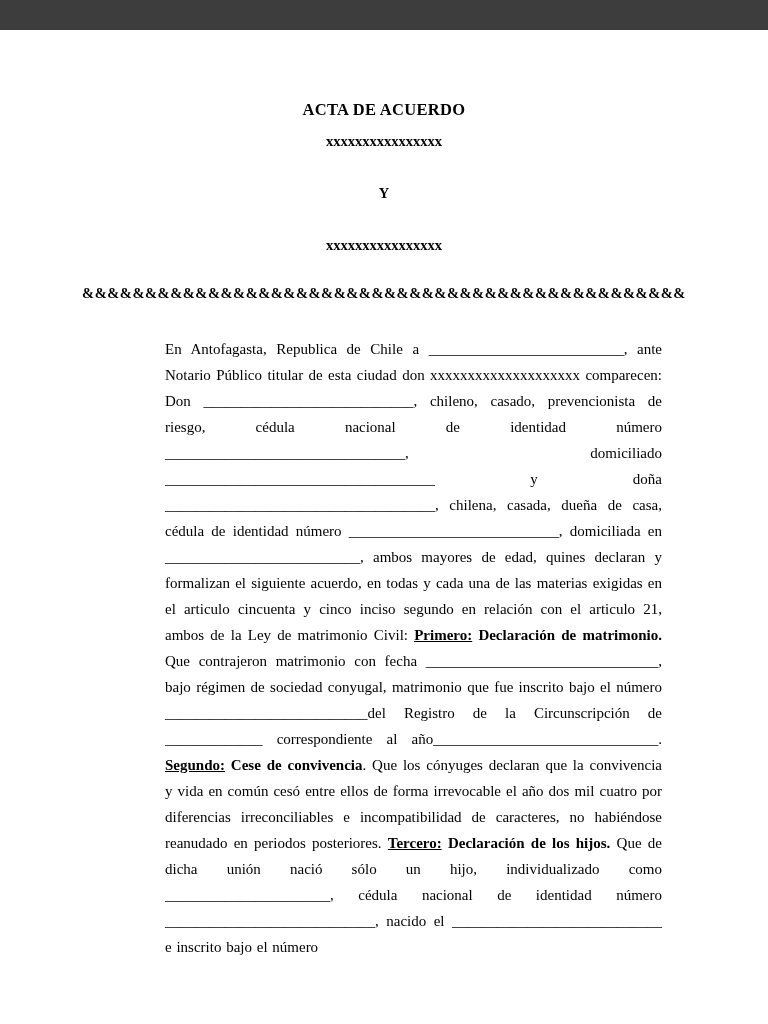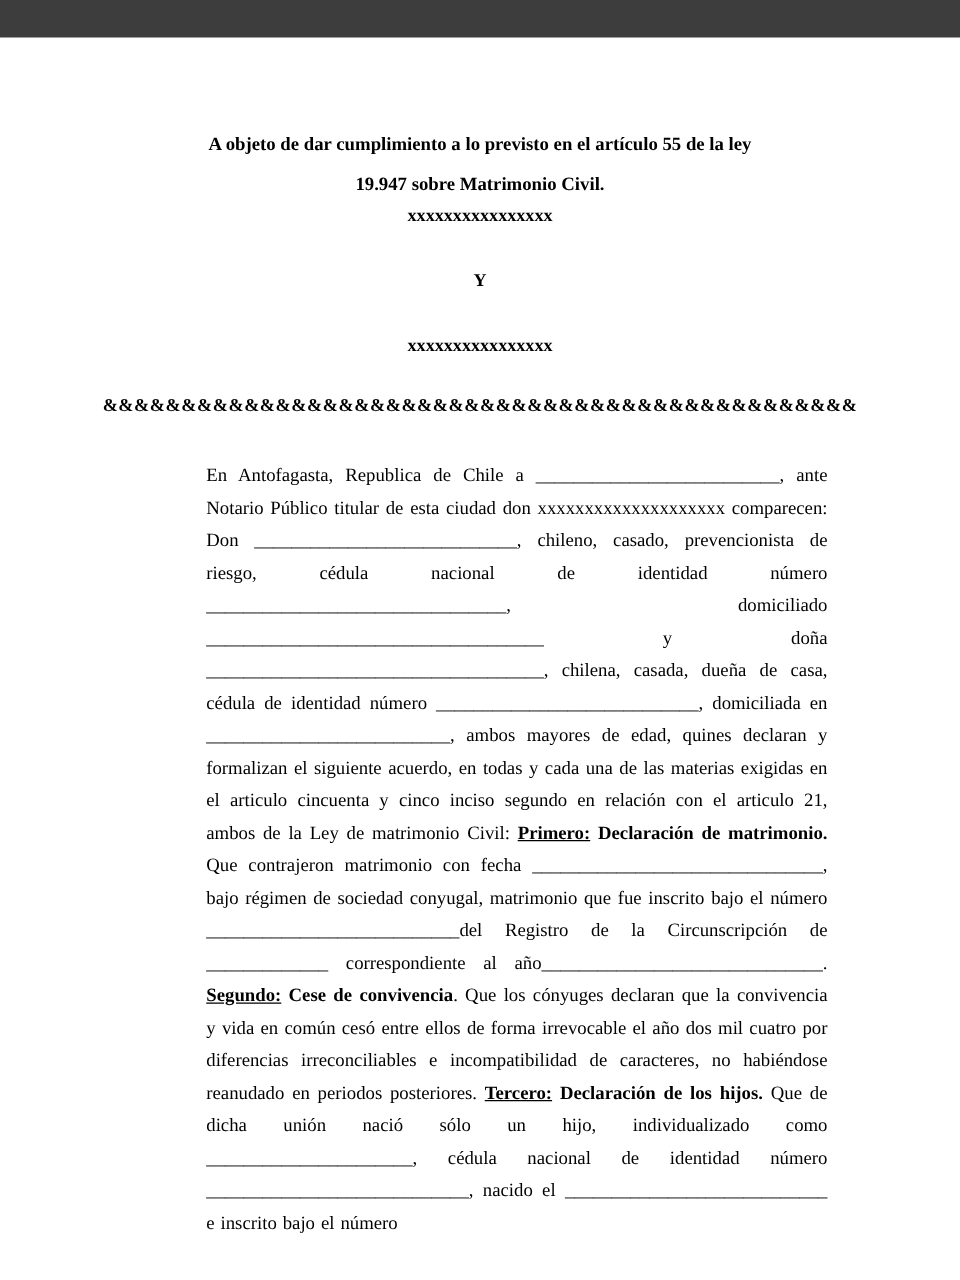--- a/index.html
+++ b/index.html
@@ -60,24 +60,21 @@
 </head>
 <body>
 
 <div class="viewer">
 
   <div class="top-bar" style="background: rgb(61, 61, 61);"></div>
 
   <div class="page">
 
     <div class="headings">
-      <div class="doc-subtitle">
-        <div>A objeto de dar cumplimiento a lo previsto en el artículo 55 de la ley</div>
-        <div>19.947 sobre Matrimonio Civil.</div>
-      </div>
+      <div class="doc-title">ACTA DE ACUERDO</div>
     </div>
 
     <div class="parties">
       <div class="party-line">xxxxxxxxxxxxxxxx</div>
       <div class="party-line">Y</div>
       <div class="party-line">xxxxxxxxxxxxxxxx</div>
     </div>
 
     <div class="separator-line">&amp;&amp;&amp;&amp;&amp;&amp;&amp;&amp;&amp;&amp;&amp;&amp;&amp;&amp;&amp;&amp;&amp;&amp;&amp;&amp;&amp;&amp;&amp;&amp;&amp;&amp;&amp;&amp;&amp;&amp;&amp;&amp;&amp;&amp;&amp;&amp;&amp;&amp;&amp;&amp;&amp;&amp;&amp;&amp;&amp;&amp;&amp;&amp;</div>
 

